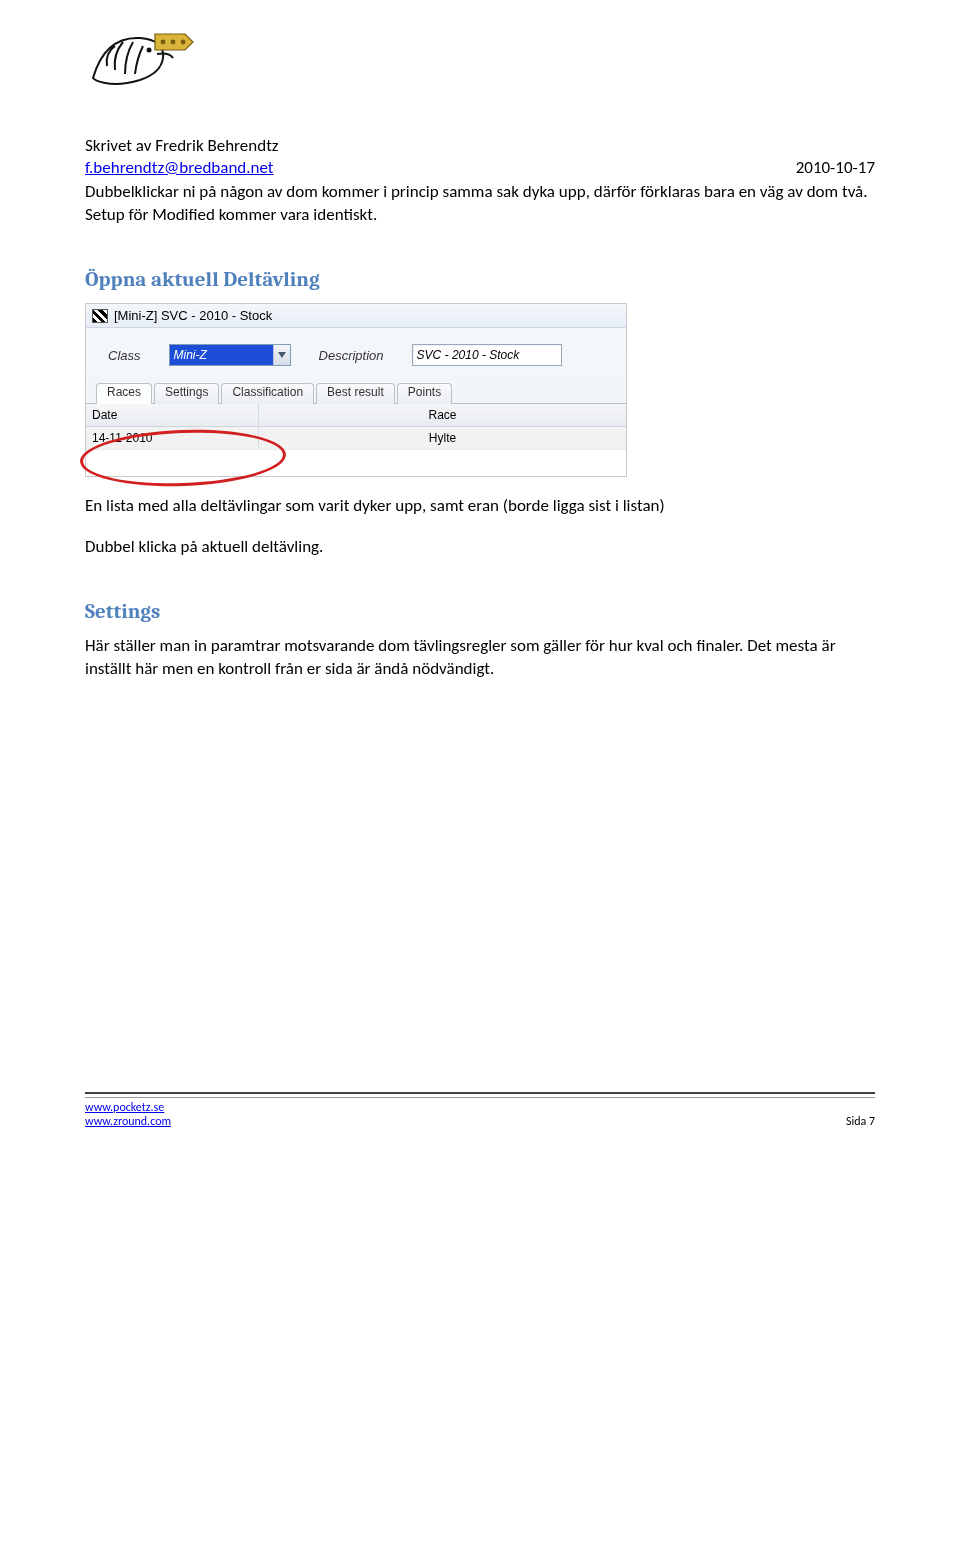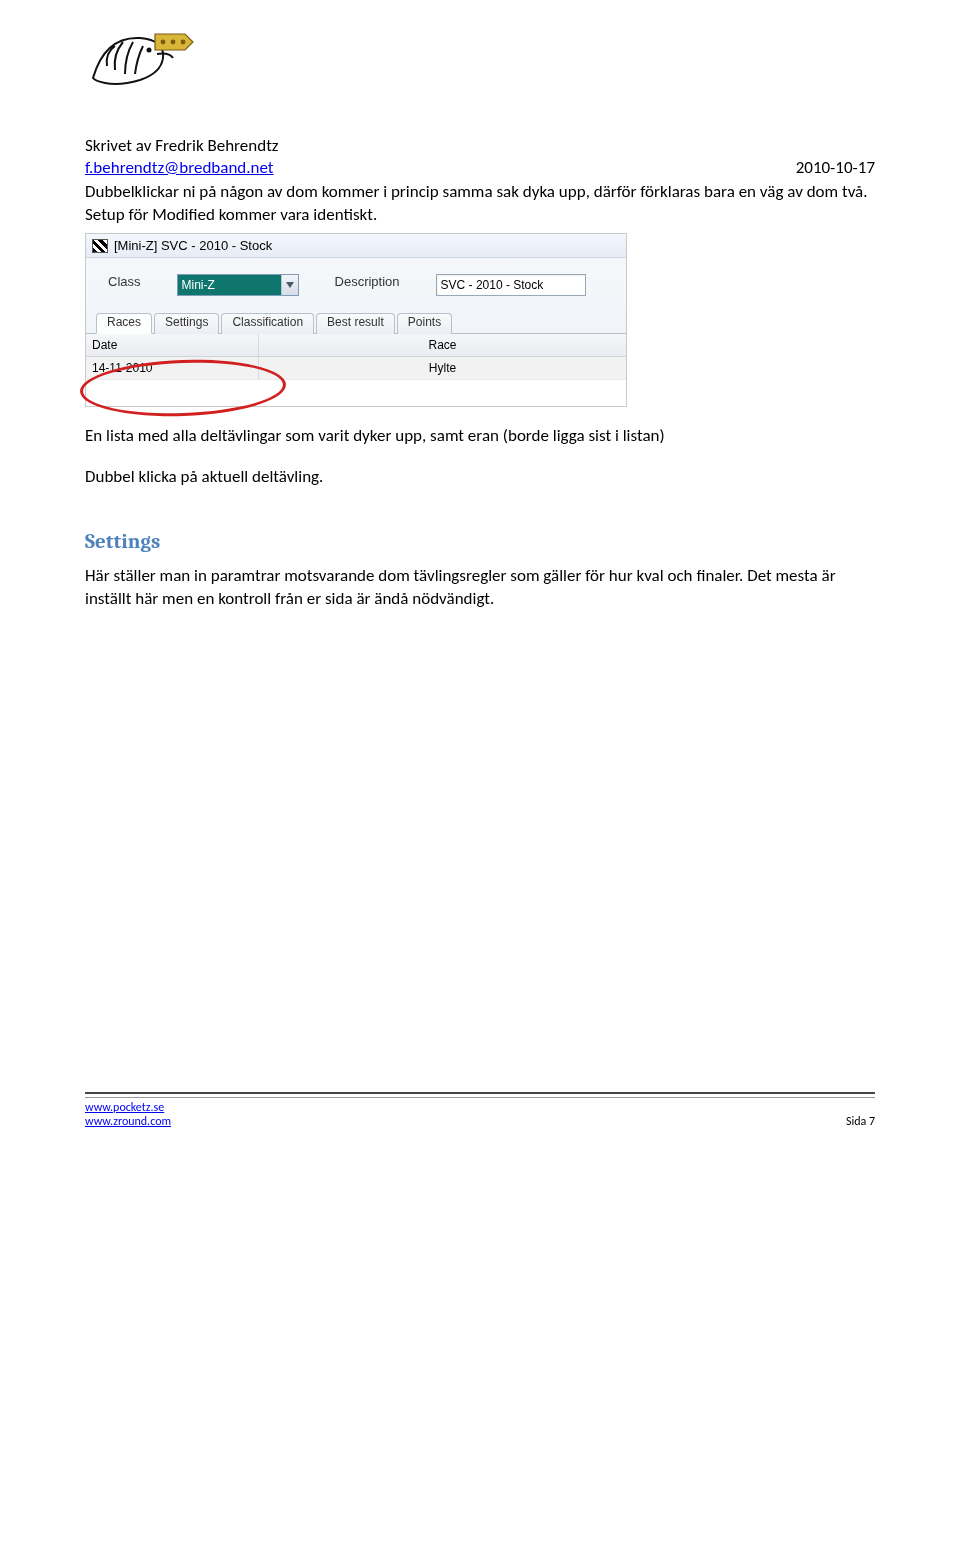--- a/index.html
+++ b/index.html
@@ -69,34 +69,35 @@
   .ss-title .flag {
     width: 14px; height: 12px;
     background:
       repeating-linear-gradient(45deg,#000 0 3px,#fff 3px 6px);
     border: 1px solid #555;
     flex-shrink: 0;
   }
   .ss-form {
     padding: 16px 12px 10px 22px;
     display: flex;
-    gap: 36px;
-    align-items: flex-start;
+    gap: 28px;
+    align-items: center;
+    font-style: italic;
   }
   .ss-label { color: #333; }
   .ss-combobox {
     display: inline-flex;
     align-items: stretch;
     border: 1px solid #7f9db9;
     background: #fff;
     height: 20px;
     width: 120px;
   }
   .ss-combobox .val {
-    background: #0f766e;
+    background: #1d4ed8;
     color: #fff;
     padding: 1px 4px;
     flex: 1;
     font-size: 12px;
     display:flex; align-items:center;
   }
   .ss-combobox .btn {
     width: 16px;
     background: linear-gradient(#f2f4f8,#d7dde6);
     border-left: 1px solid #b8c4d2;
@@ -201,20 +202,21 @@
     <div class="header-row">
       <span class="link">f.behrendtz@bredband.net</span>
       <span>2010-10-17</span>
     </div>
   </div>
 
   <div class="body-text">
     <p>Dubbelklickar ni på någon av dom kommer i princip samma sak dyka upp, därför förklaras bara en väg av dom två. Setup för Modified kommer vara identiskt.</p>
   </div>
 
+  <div class="h2">Öppna aktuell Deltävling</div>
 
   <div class="screenshot">
     <div class="ss-title">
       <span class="flag"></span>
       <span>[Mini-Z] SVC - 2010 - Stock</span>
     </div>
     <div class="ss-form">
       <span class="ss-label">Class</span>
       <span class="ss-combobox">
         <span class="val">Mini-Z</span>

